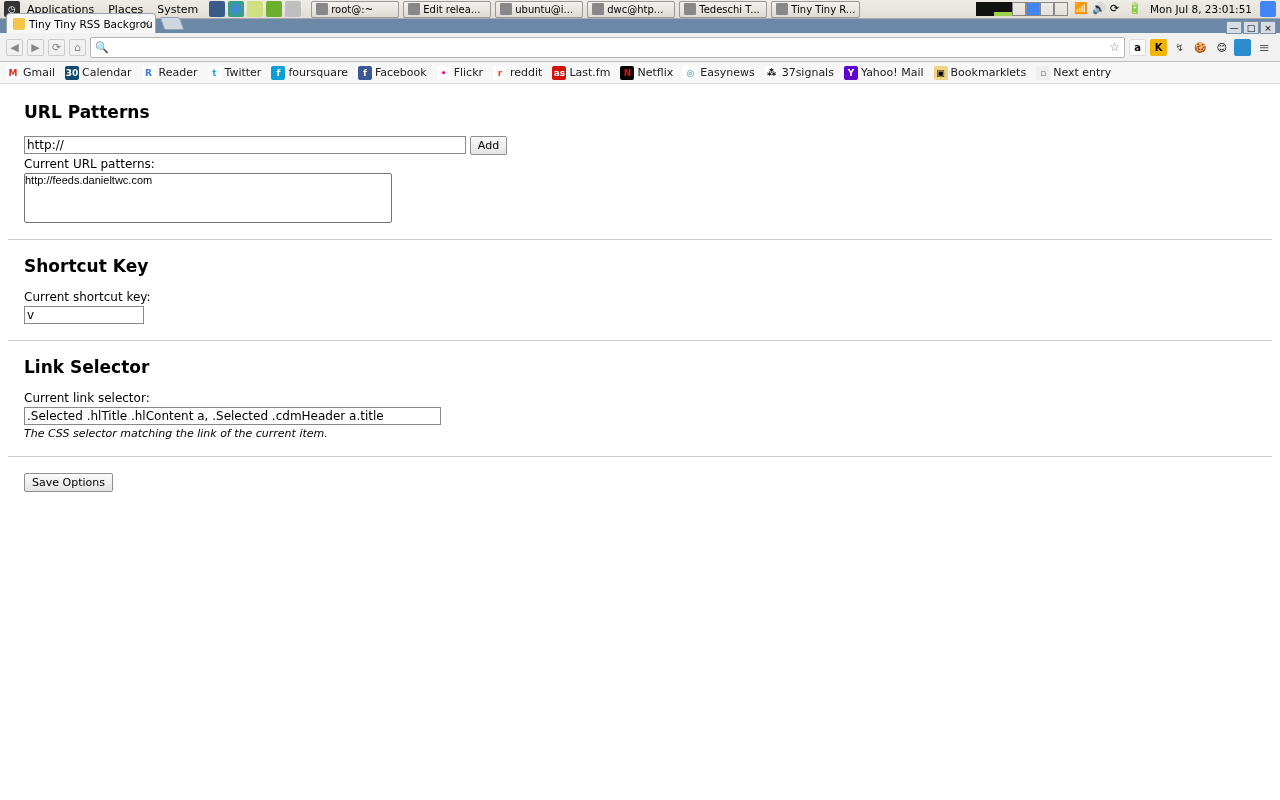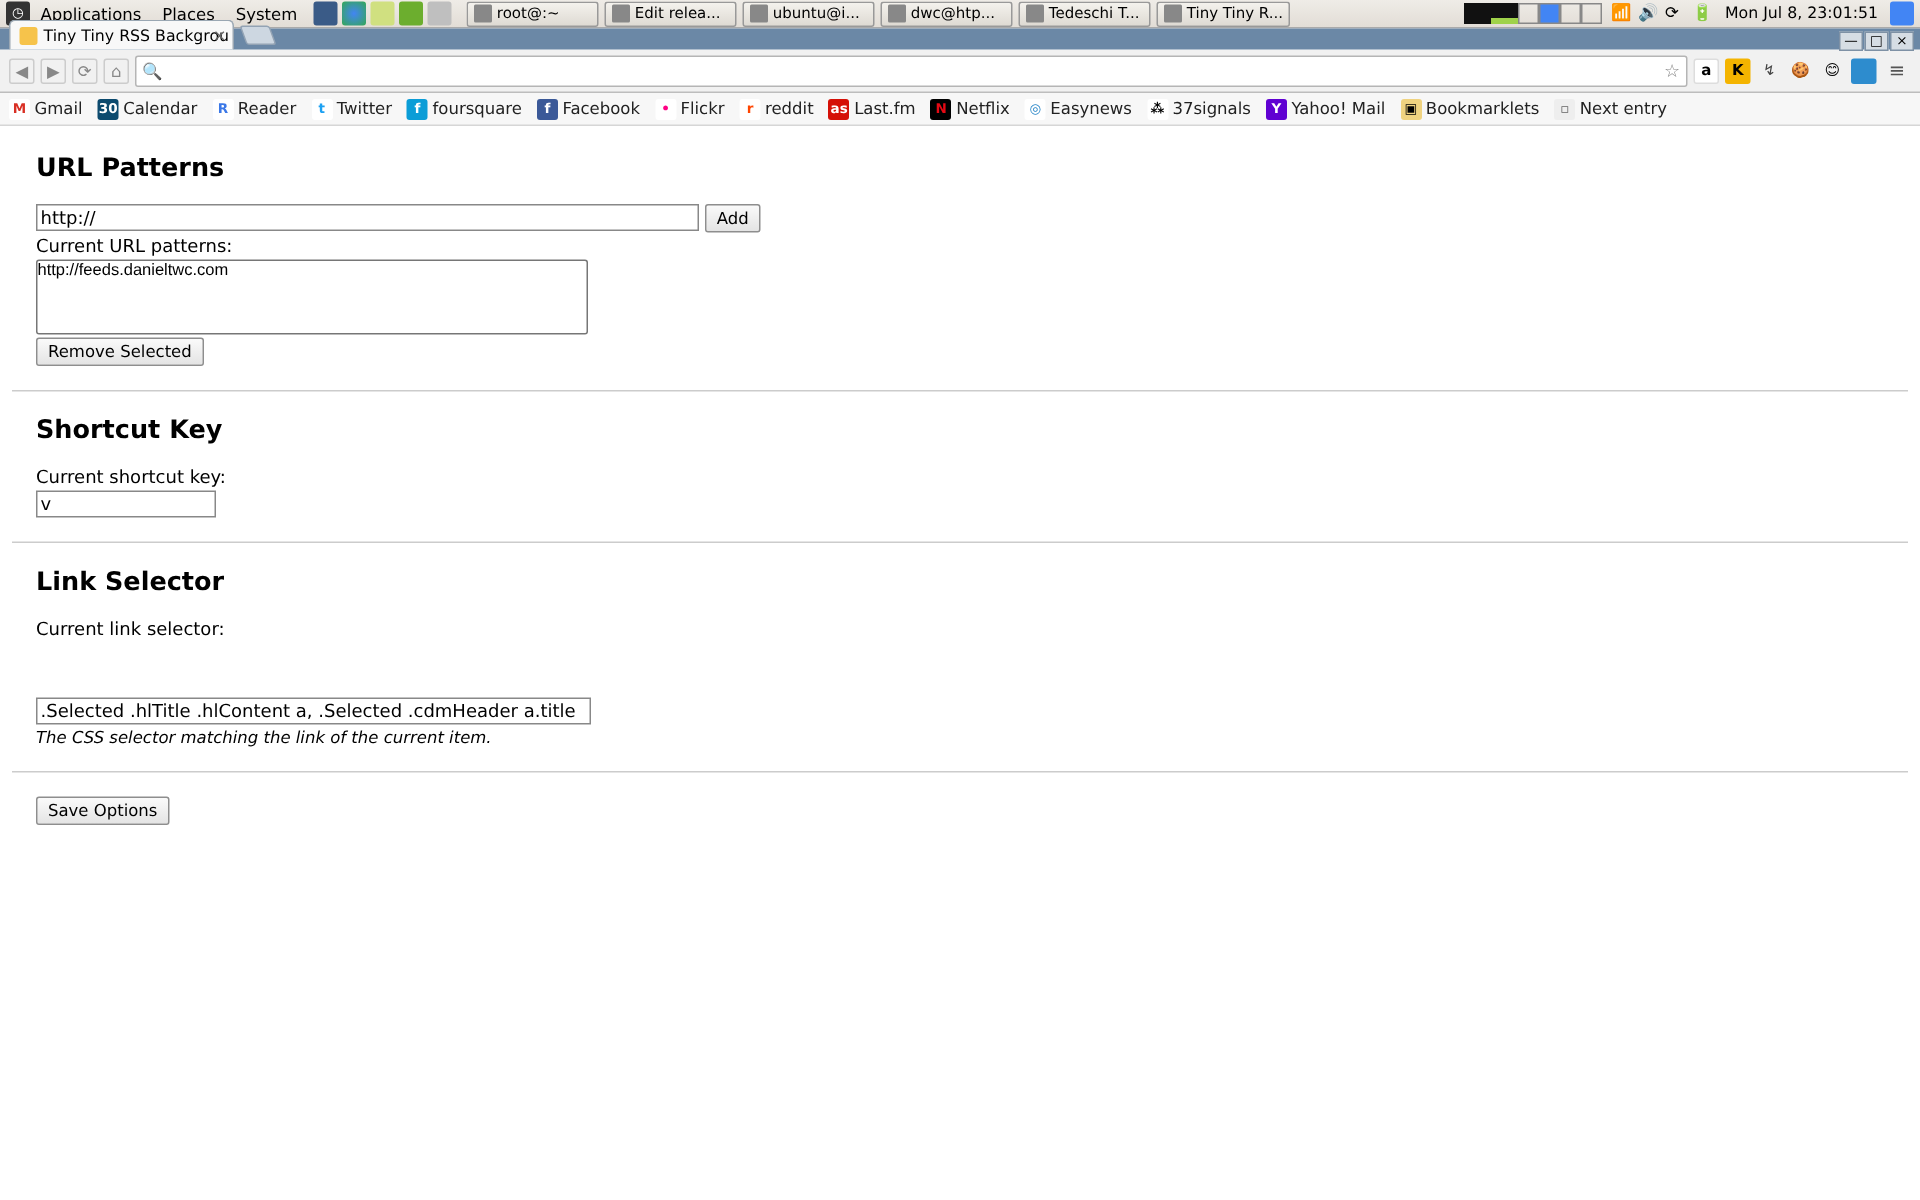--- a/index.html
+++ b/index.html
@@ -45,21 +45,21 @@
 .bm-ico { width: 14px; height: 14px; display: inline-flex; align-items: center; justify-content: center; border-radius: 2px; font-size: 9px; font-weight: bold; }
 
 
 .page { padding: 12px 24px; font-size: 12px; color: #000; }
 .page h2 { font-size: 17px; font-weight: bold; margin: 6px 0 14px; }
 .page hr { border: none; border-top: 1px solid #ccc; margin: 16px -16px; }
 .row { margin: 2px 0; }
 input.txt { font-family: inherit; font-size: 12px; padding: 1px 2px; border: 1px solid #888; background: #fff; }
 .url-input { width: 442px; }
 .shortcut-input { width: 120px; }
-.selector-input { width: 370px; margin-top: 37px; }
+.selector-input { width: 417px; }
 select.lst { width: 368px; height: 50px; font-size: 11px; }
 .btn { font-family: inherit; font-size: 11px; background: linear-gradient(#fafafa,#e4e4e4); border: 1px solid #8e8e8e; border-radius: 2px; padding: 2px 7px; cursor: pointer; }
 .hint { font-style: italic; font-size: 11px; color: #000; margin-top: 2px; }
 .lbl { font-size: 12px; }
 </style>
 </head>
 <body>
 
 <div class="gnome-panel">
   <span class="tray-ico" style="background:#333;color:#fff">◷</span>
@@ -218,23 +218,20 @@
     <div class="row">
       <input class="txt url-input" type="text" value="http://" style="">
       <button class="btn">Add</button>
     </div>
     <div class="row lbl">Current URL patterns:</div>
     <div class="row">
       <select class="lst" multiple="" size="3" id="patterns-list">
           <option>http://feeds.danieltwc.com</option>
         </select>
     </div>
-    <div class="row">
-      <button class="btn">Remove Selected</button>
-    </div>
 
     <hr>
 
     <h2>Shortcut Key</h2>
     <div class="row lbl">Current shortcut key:</div>
     <div class="row">
       <input class="txt shortcut-input" type="text" value="v" style="">
     </div>
 
     <hr>

